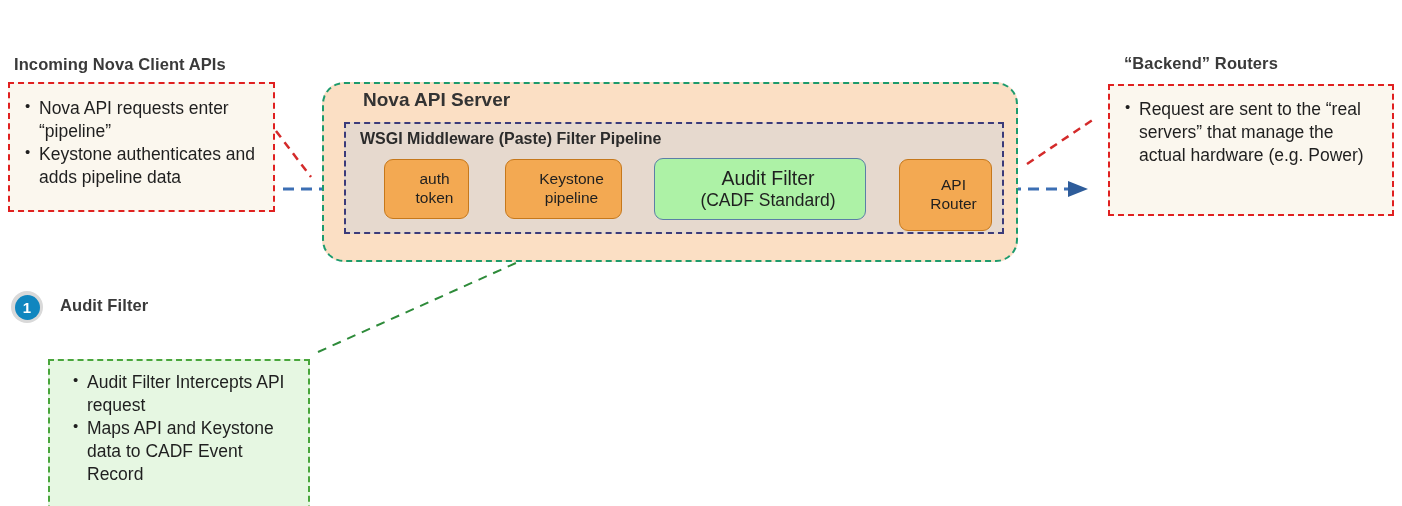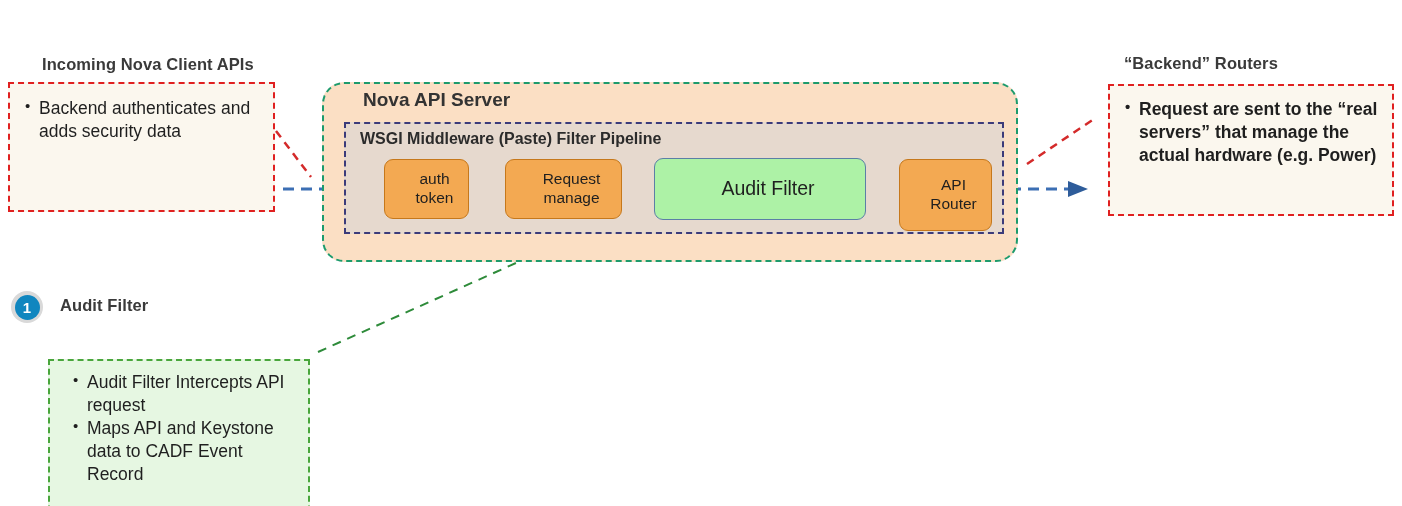--- a/index.html
+++ b/index.html
@@ -106,56 +106,58 @@
 
   <ellipse cx="348" cy="176" rx="11" ry="55" fill="none" stroke="#3B3B7A" stroke-width="2" stroke-dasharray="7,5"></ellipse>
 
   <line x1="276" y1="131" x2="311" y2="177" stroke="#D42A2A" stroke-width="2.5" stroke-dasharray="8,6"></line>
 
   <line x1="1027" y1="164" x2="1094" y2="119" stroke="#D42A2A" stroke-width="2.5" stroke-dasharray="8,6"></line>
 
   <line x1="318" y1="352" x2="665" y2="196" stroke="#2E8B3A" stroke-width="2" stroke-dasharray="9,7"></line>
 </svg>
 
-<div class="abs side-heading" style="left:14px;top:55px;margin-left:28px;">Incoming Nova Client  APIs</div>
+<div class="abs side-heading" style="left:14px;top:55px;">Incoming Nova Client  APIs</div>
 
 <div class="abs red-box" style="left:8px;top:82px;width:267px;height:130px;">
   <ul style="padding:13px 8px 0 12px;">
-    <li>Backend authenticates and adds security data</li>
+    <li>Nova API requests enter “pipeline”</li>
+    <li>Keystone authenticates and adds pipeline data</li>
   </ul>
 </div>
 
 <div class="abs side-heading" style="left:1124px;top:54px;">“Backend” Routers</div>
 
-<div class="abs red-box" style="left:1108px;top:84px;width:286px;height:132px;font-weight:bold;">
+<div class="abs red-box" style="left:1108px;top:84px;width:286px;height:132px;">
   <ul style="padding:12px 10px 0 12px;">
     <li>Request are sent to the “real servers” that manage the actual hardware (e.g. Power)</li>
   </ul>
 </div>
 
 <div class="abs nova-server" style="left:322px;top:82px;width:696px;height:180px;"></div>
 
 <div class="abs nova-title" style="left:363px;top:89px;">Nova API Server</div>
 
 <div class="abs wsgi-box" style="left:344px;top:122px;width:660px;height:112px;"></div>
 
 <div class="abs wsgi-title" style="left:360px;top:130px;">WSGI Middleware (Paste) Filter Pipeline</div>
 
 <div class="abs stage stage-orange" style="left:384px;top:159px;width:85px;height:60px;">
   <span class="l1">auth</span>
   <span class="l2">token</span>
 </div>
 
 <div class="abs stage stage-orange" style="left:505px;top:159px;width:117px;height:60px;">
-  <span class="l1">Request</span>
-  <span class="l2">manage</span>
+  <span class="l1">Keystone</span>
+  <span class="l2">pipeline</span>
 </div>
 
 <div class="abs stage stage-green" style="left:654px;top:158px;width:212px;height:62px;">
   <span class="l1">Audit Filter</span>
+  <span class="l2">(CADF Standard)</span>
 </div>
 
 <div class="abs stage stage-orange" style="left:899px;top:159px;width:93px;height:72px;">
   <span class="l1">API</span>
   <span class="l2">Router</span>
 </div>
 
 <div class="abs badge" style="left:11px;top:291px;">
   <span class="badge-inner">1</span>
 </div>

